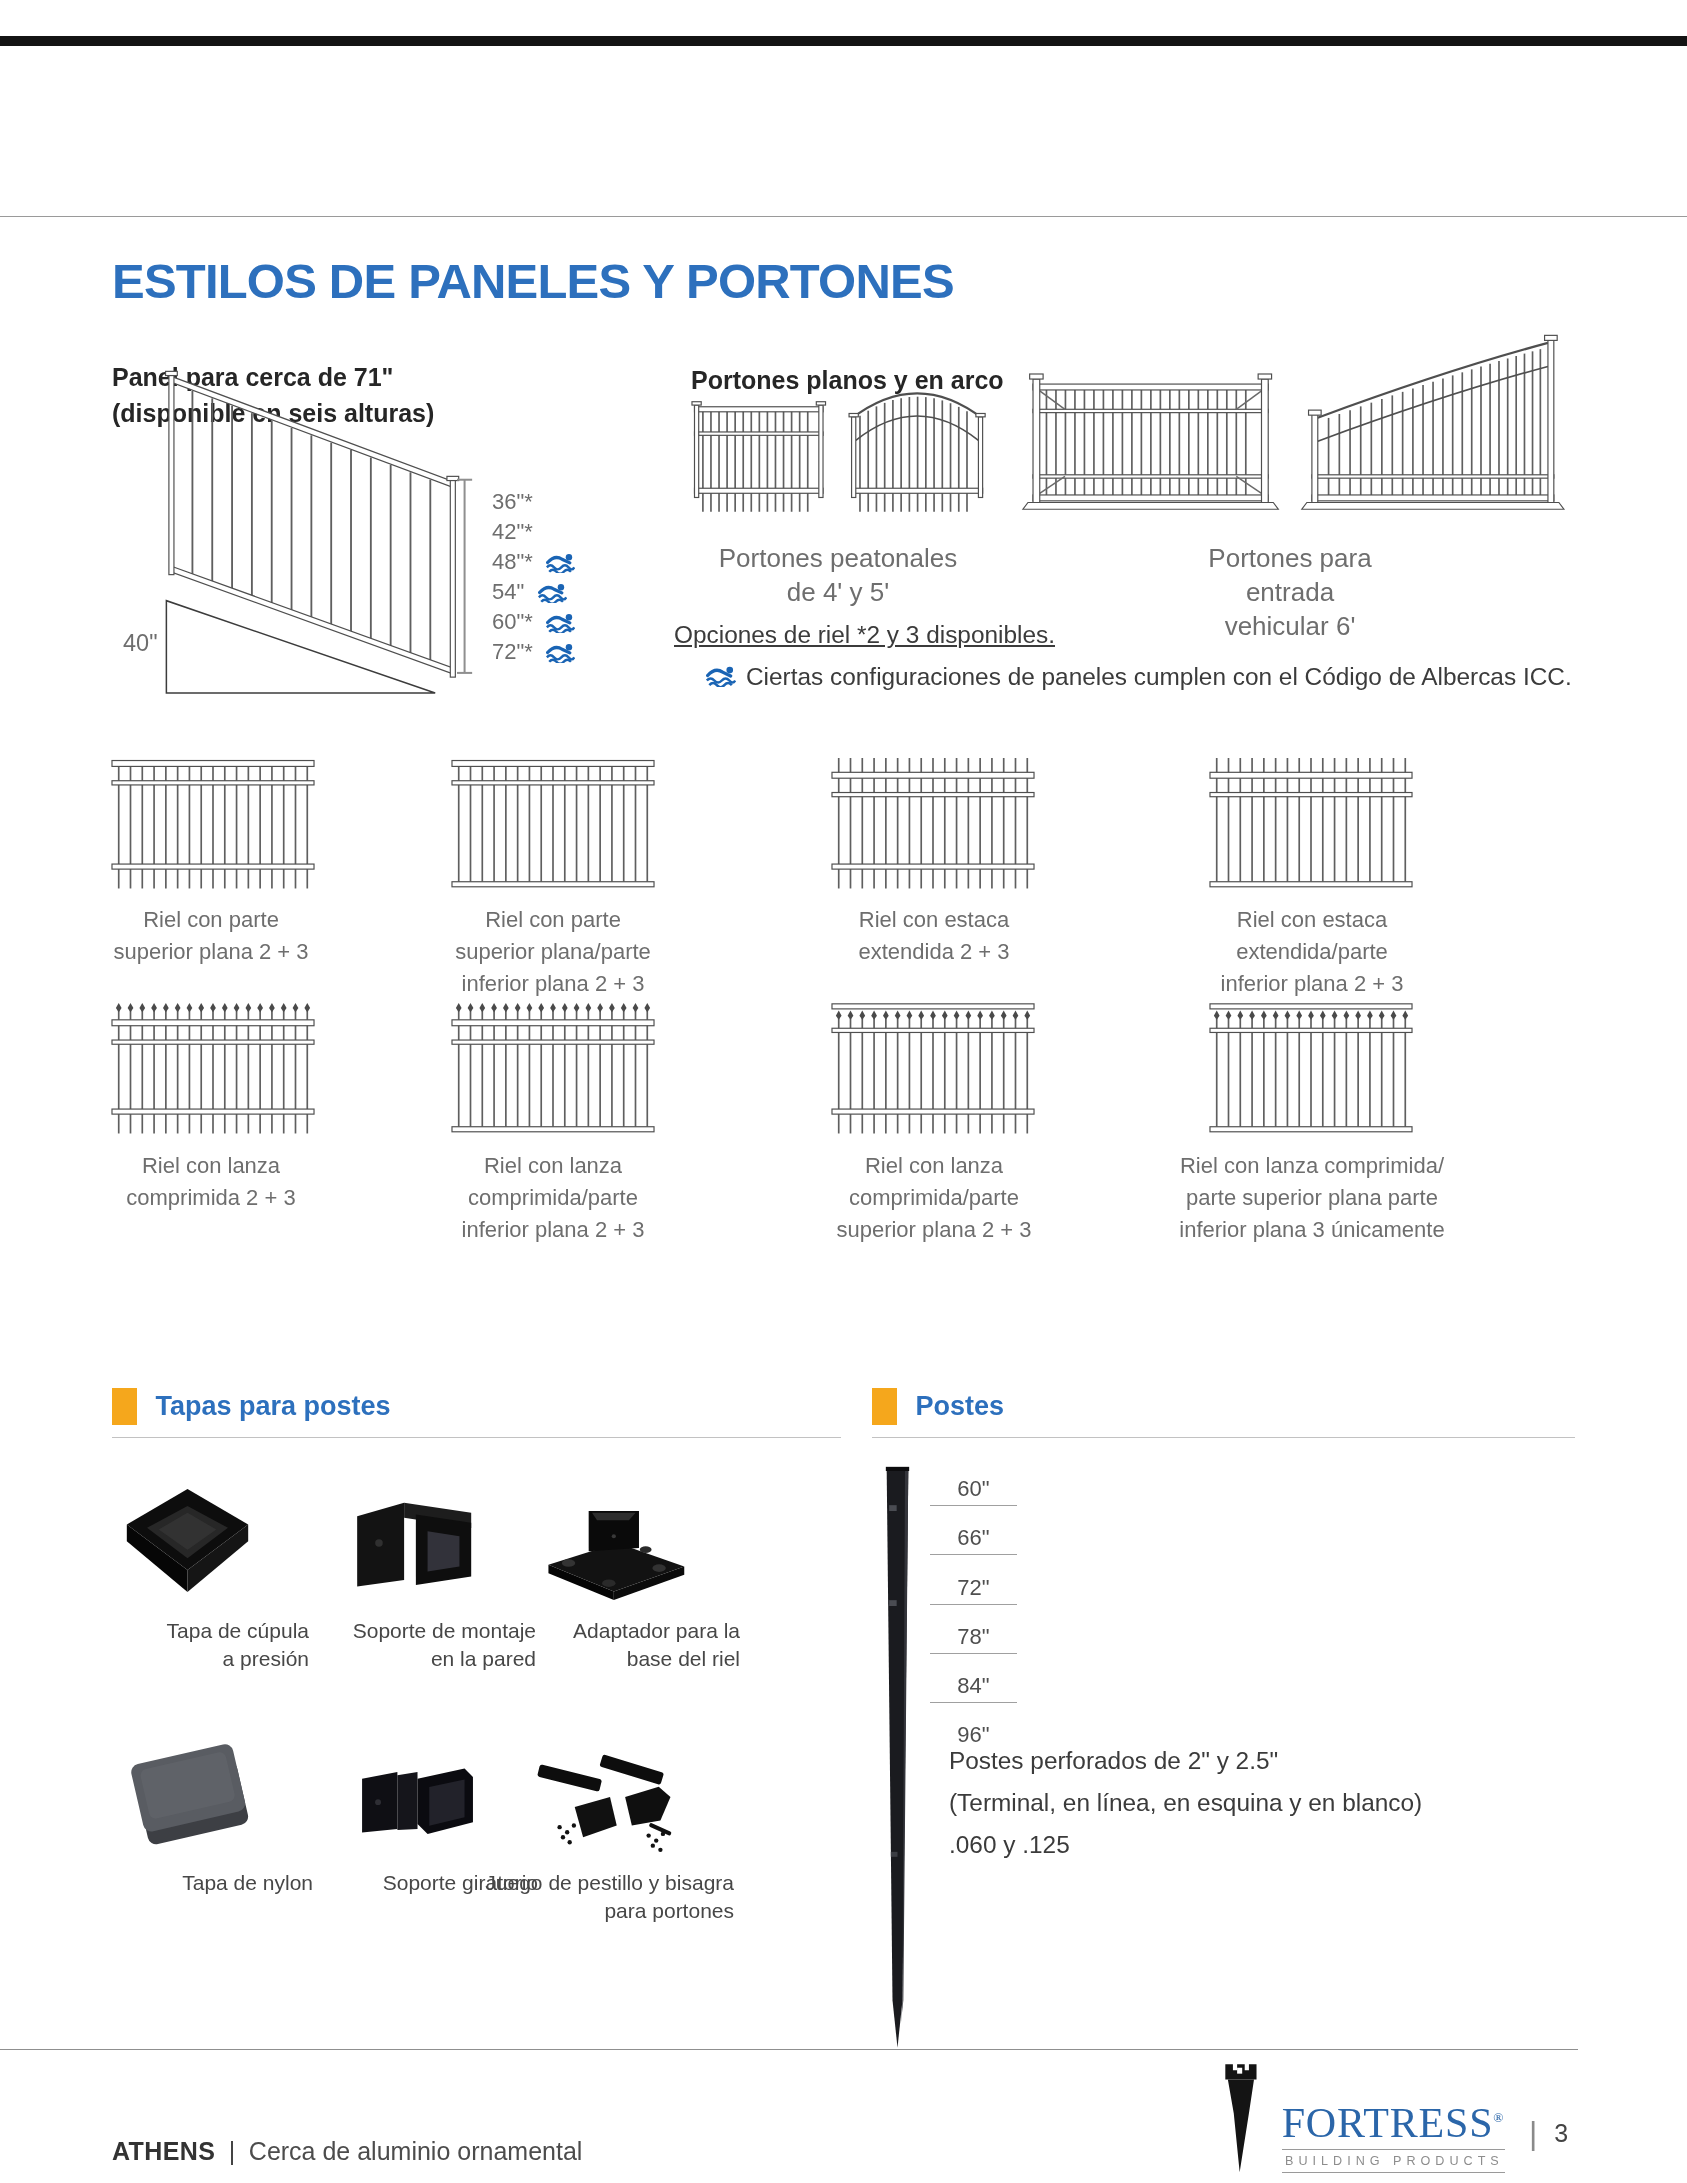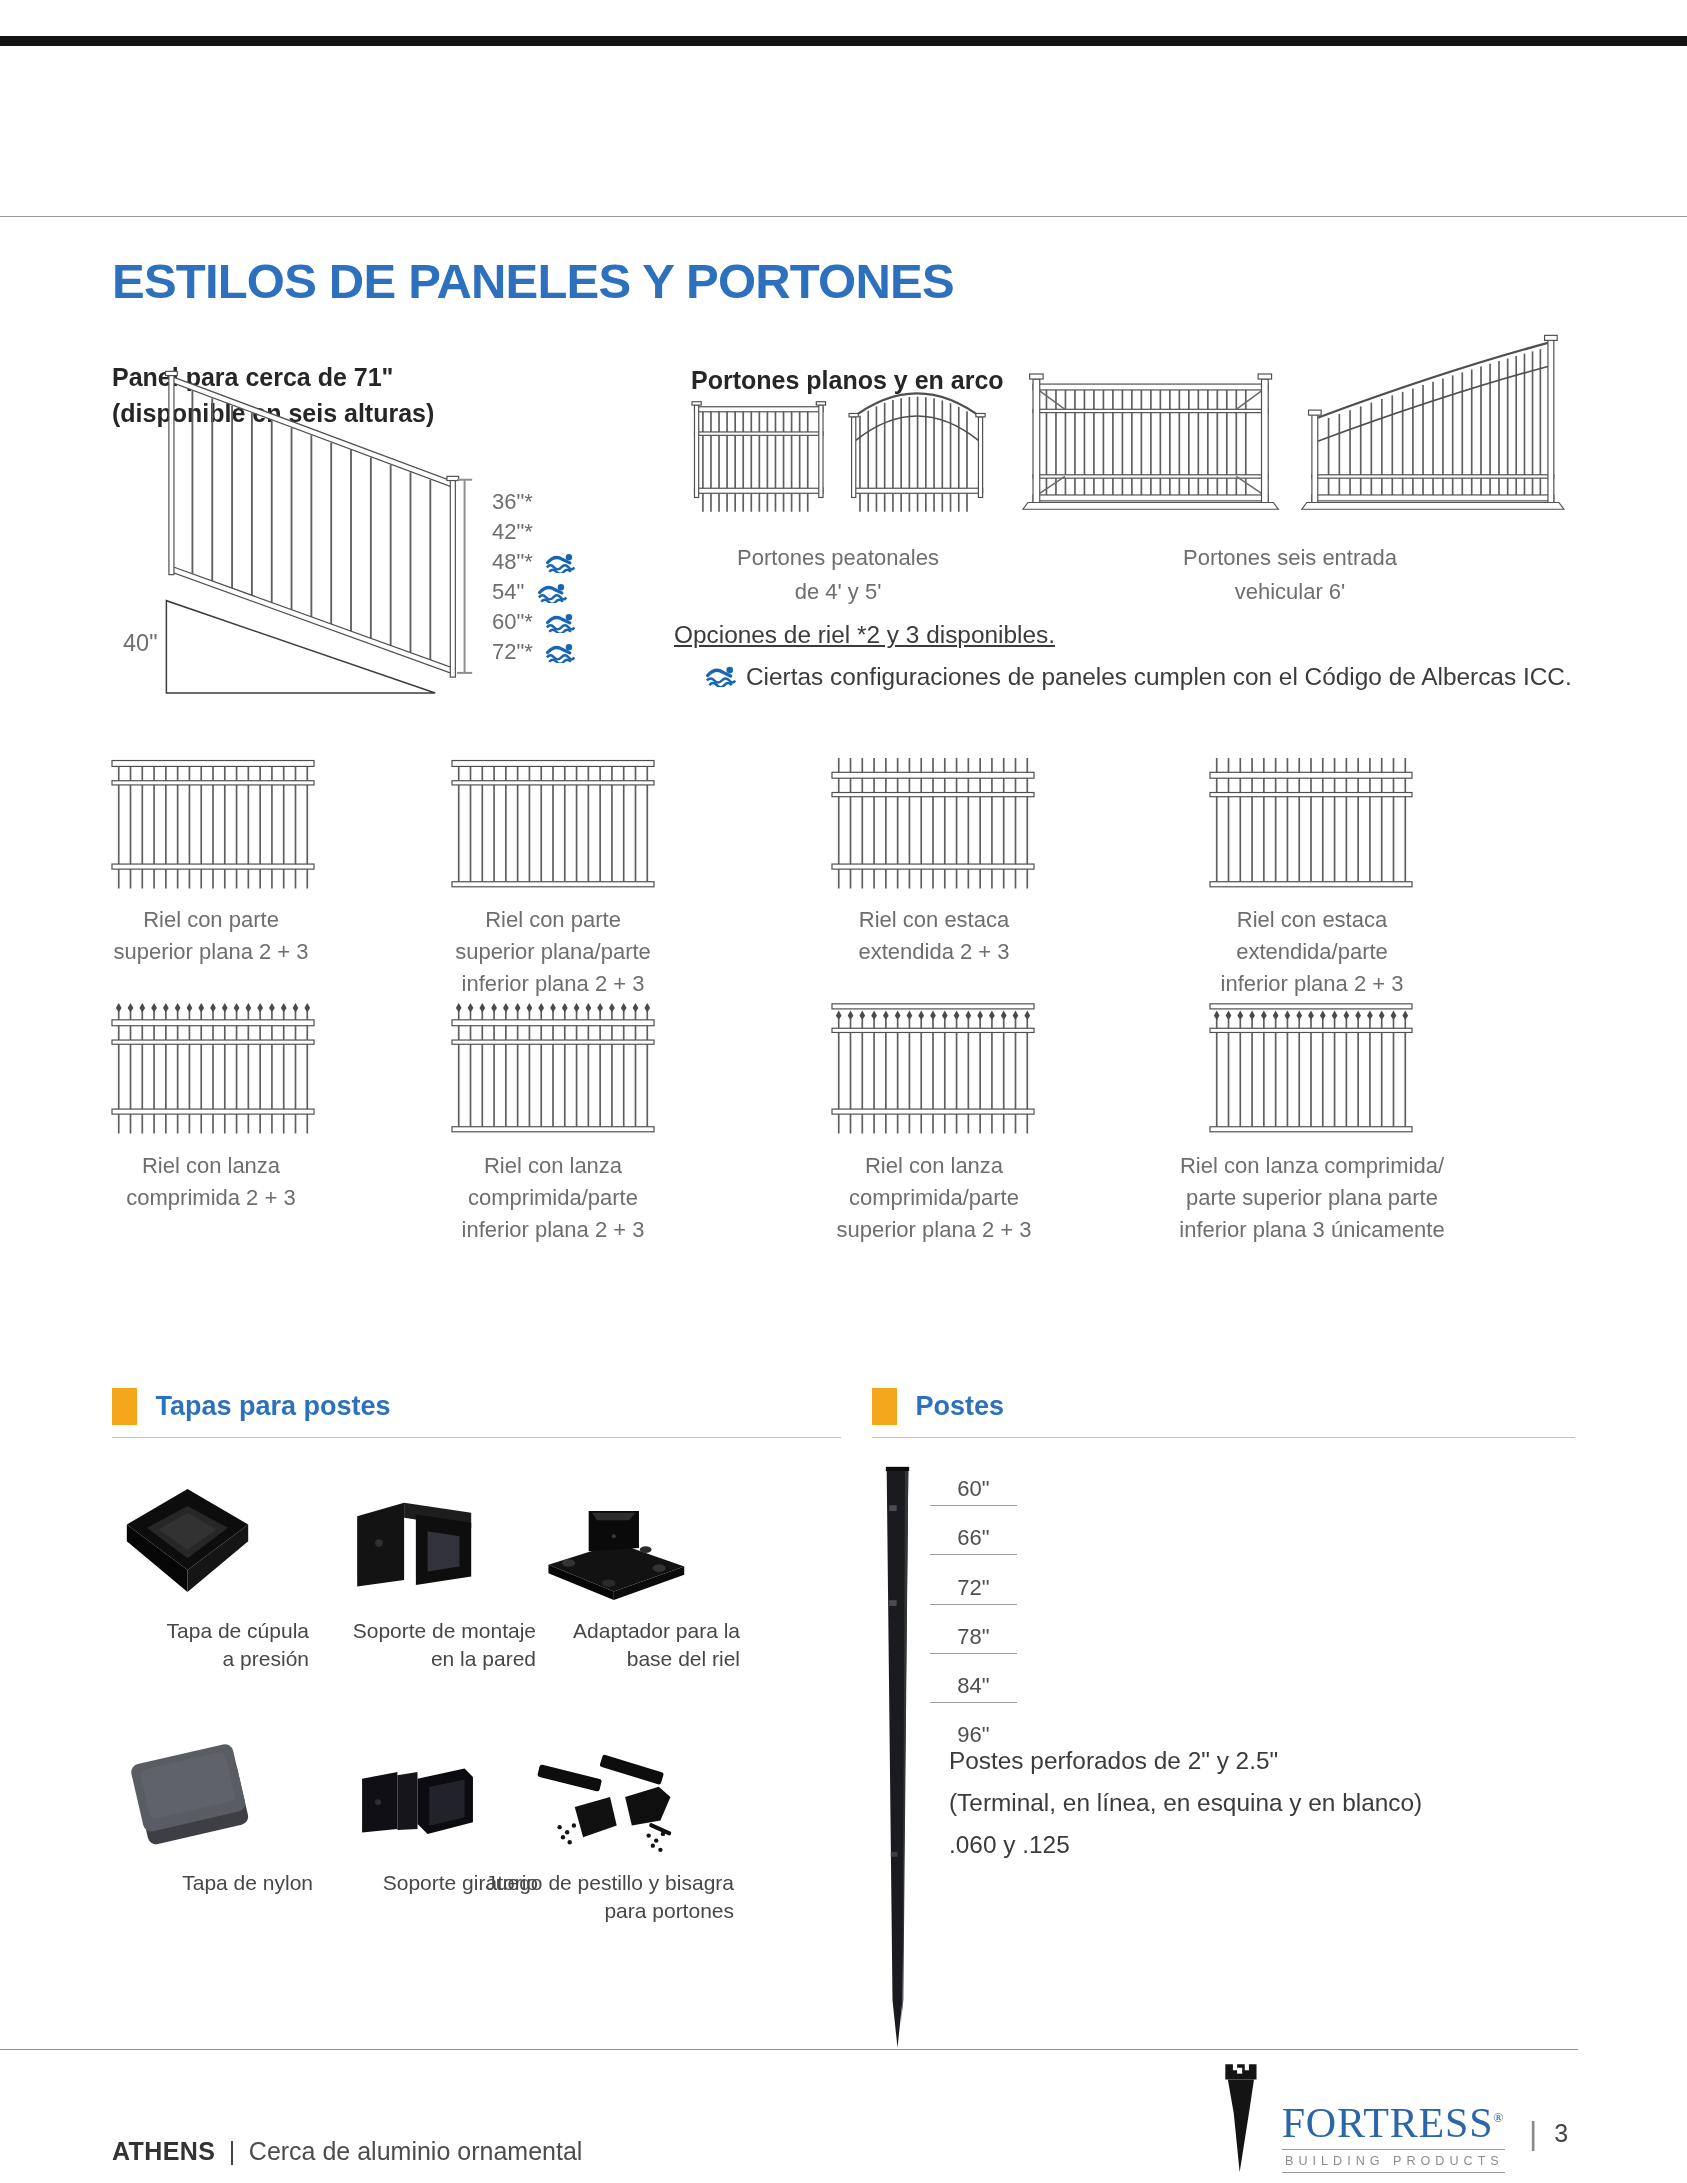--- a/index.html
+++ b/index.html
@@ -9,21 +9,21 @@
   .topbar{left:0;top:0;width:1687px;height:10px;background:#141414;}
   .toprule{left:0;top:180px;width:1687px;border-top:1.7px solid #9a9a9a;}
   .main-title{left:112px;top:217px;font-size:49px;font-weight:800;color:#2d70bd;letter-spacing:-0.8px;white-space:nowrap;}
   .sub-bold{font-size:25px;font-weight:700;color:#262626;line-height:36px;white-space:nowrap;}
   .left-sub{left:112px;top:323px;}
   .right-sub{left:691px;top:326px;}
   .heights{left:492px;top:451px;}
   .height-row{display:flex;align-items:center;height:30px;font-size:22px;color:#6e6e6e;white-space:nowrap;}
   .height-row .swim{margin-left:13.5px;display:inline-flex;}
   .slope-label{left:123px;top:594px;font-size:23.5px;color:#6e6e6e;}
-  .gate-caption{width:252px;text-align:center;font-size:22px;color:#6e6e6e;line-height:34px;}
+  .gate-caption{width:252px;text-align:center;font-size:26px;color:#6e6e6e;line-height:34px;}
   .note-dark{font-size:24.4px;color:#3b3b3b;white-space:nowrap;}
   .rail-note{left:674px;top:585px;text-decoration:underline;}
   .pool-note{left:706px;top:627px;display:flex;align-items:center;gap:10px;}
   .panel-caption{position:absolute;width:278px;text-align:center;font-size:22px;color:#6e6e6e;line-height:32px;}
   .hw-title{left:112px;top:1243px;font-size:47px;font-weight:800;color:#2d70bd;letter-spacing:-0.8px;white-space:nowrap;}
   .bullet{width:25px;height:37px;background:#f5a71c;}
   .sec-head{position:absolute;display:flex;align-items:center;gap:18.5px;}
   .sec-head .sec-title{font-size:27px;font-weight:700;color:#2d70bd;white-space:nowrap;}
   .sec-rule{position:absolute;border-top:1.7px solid #c2c2c2;}
   .prod-caption{position:absolute;width:252px;text-align:right;font-size:21px;color:#474747;line-height:28px;}
@@ -249,21 +249,21 @@
         <rect x="1021" y="10" width="7" height="196" fill="#fff" stroke="#4f4f4f" stroke-width="1.4"></rect>
         <rect x="736" y="93" width="15" height="6" fill="#fff" stroke="#4f4f4f" stroke-width="1.4"></rect>
         <rect x="1017" y="4" width="15" height="6" fill="#fff" stroke="#4f4f4f" stroke-width="1.4"></rect>
         <polygon points="734,203 1034,203 1040,211 728,211" fill="#fff" stroke="#4f4f4f" stroke-width="1.4"></polygon>
       </svg></div>
   <div class="abs gate-caption" style="left:712px;top:505px;" id="ped-caption">
       <div>Portones peatonales</div>
       <div>de 4' y 5'</div>
     </div>
   <div class="abs gate-caption" style="left:1164px;top:505px;" id="veh-caption">
-      <div>Portones seis entrada</div>
+      <div>Portones para entrada</div>
       <div>vehicular 6'</div>
     </div>
 
   <div class="abs rail-note note-dark">Opciones de riel *2 y 3 disponibles.</div>
   <div class="abs pool-note">
     <span id="pool-note-icon"><svg width="30" height="23" viewBox="0 0 36 26">
     <circle cx="28.5" cy="6.5" r="4" fill="#1a64b4"></circle>
     <path d="M2,13 Q11,3 20,9 L29.5,13.5" stroke="#1a64b4" stroke-width="4" fill="none" stroke-linecap="round"></path>
     <path d="M1,19 q4.5,-5 9,0 t9,0 t9,0 t7,0" stroke="#1a64b4" stroke-width="3" fill="none"></path>
     <path d="M4,24.5 q4.5,-5 9,0 t9,0 t9,0" stroke="#1a64b4" stroke-width="3" fill="none"></path>

